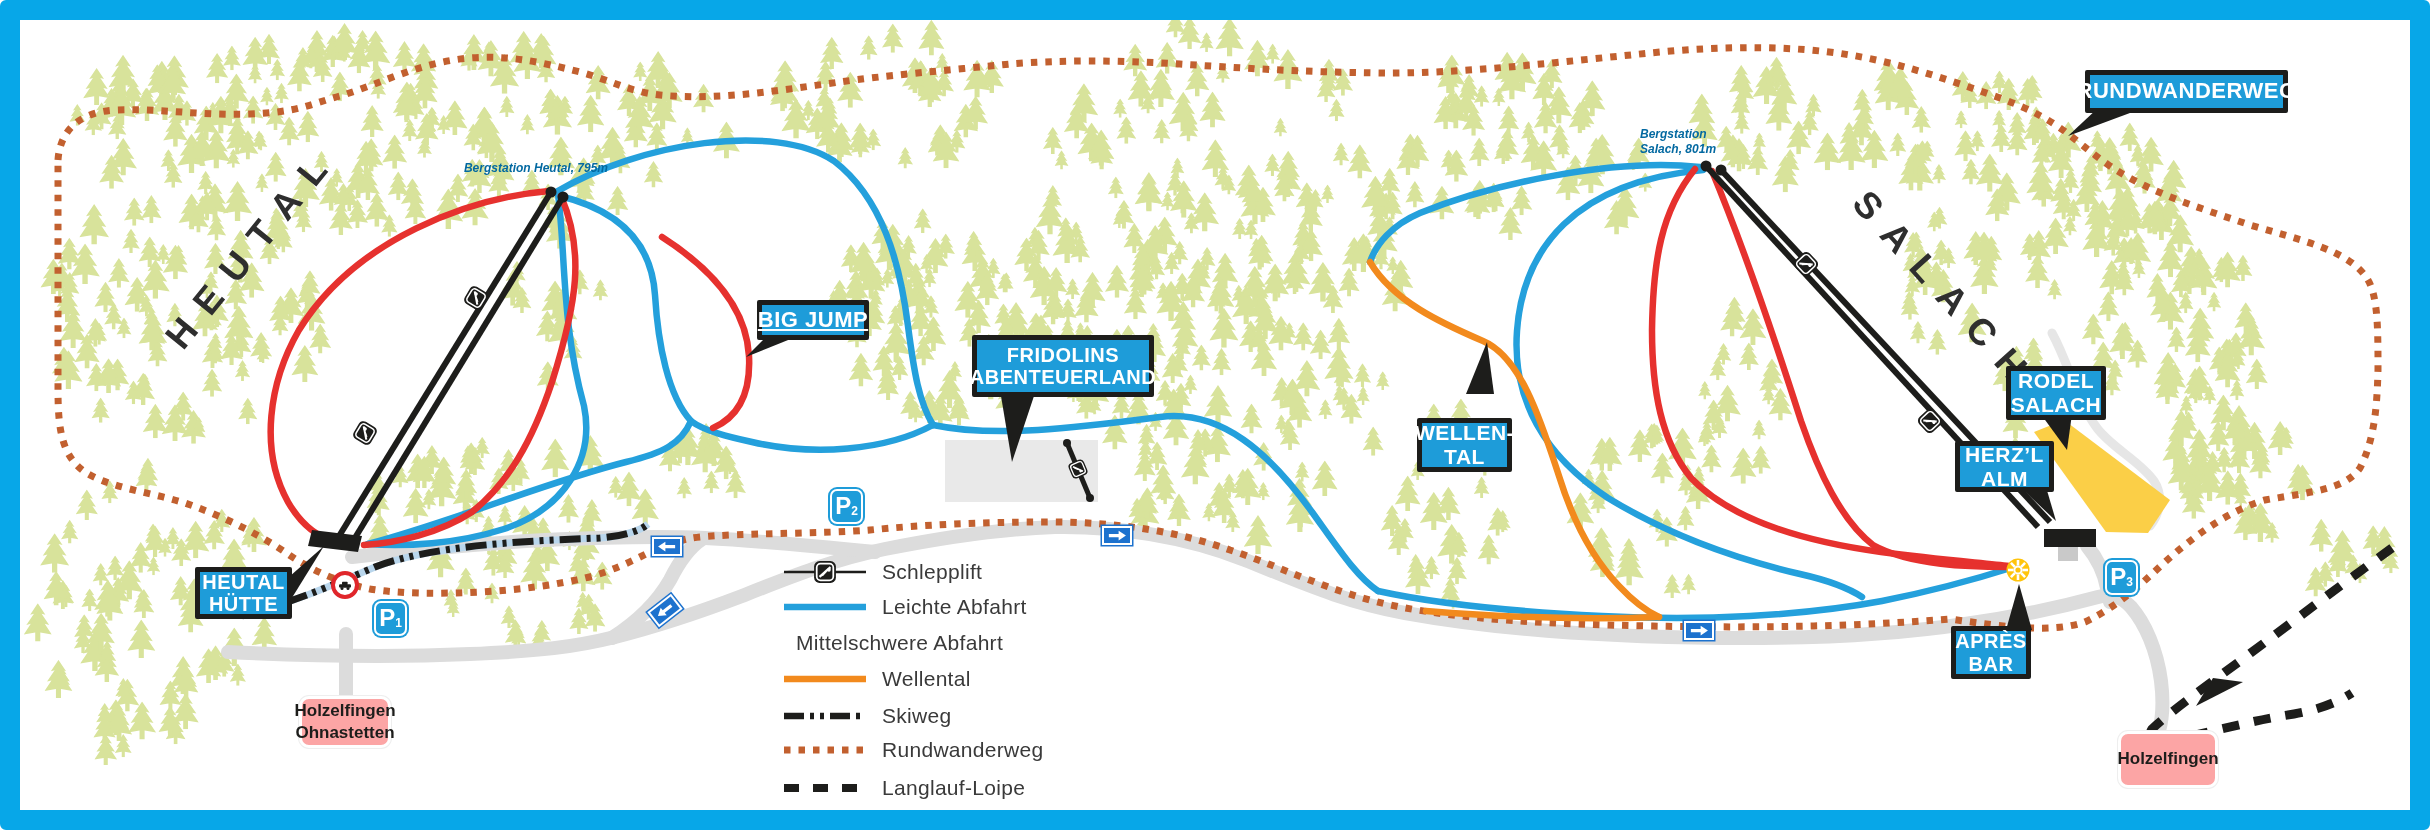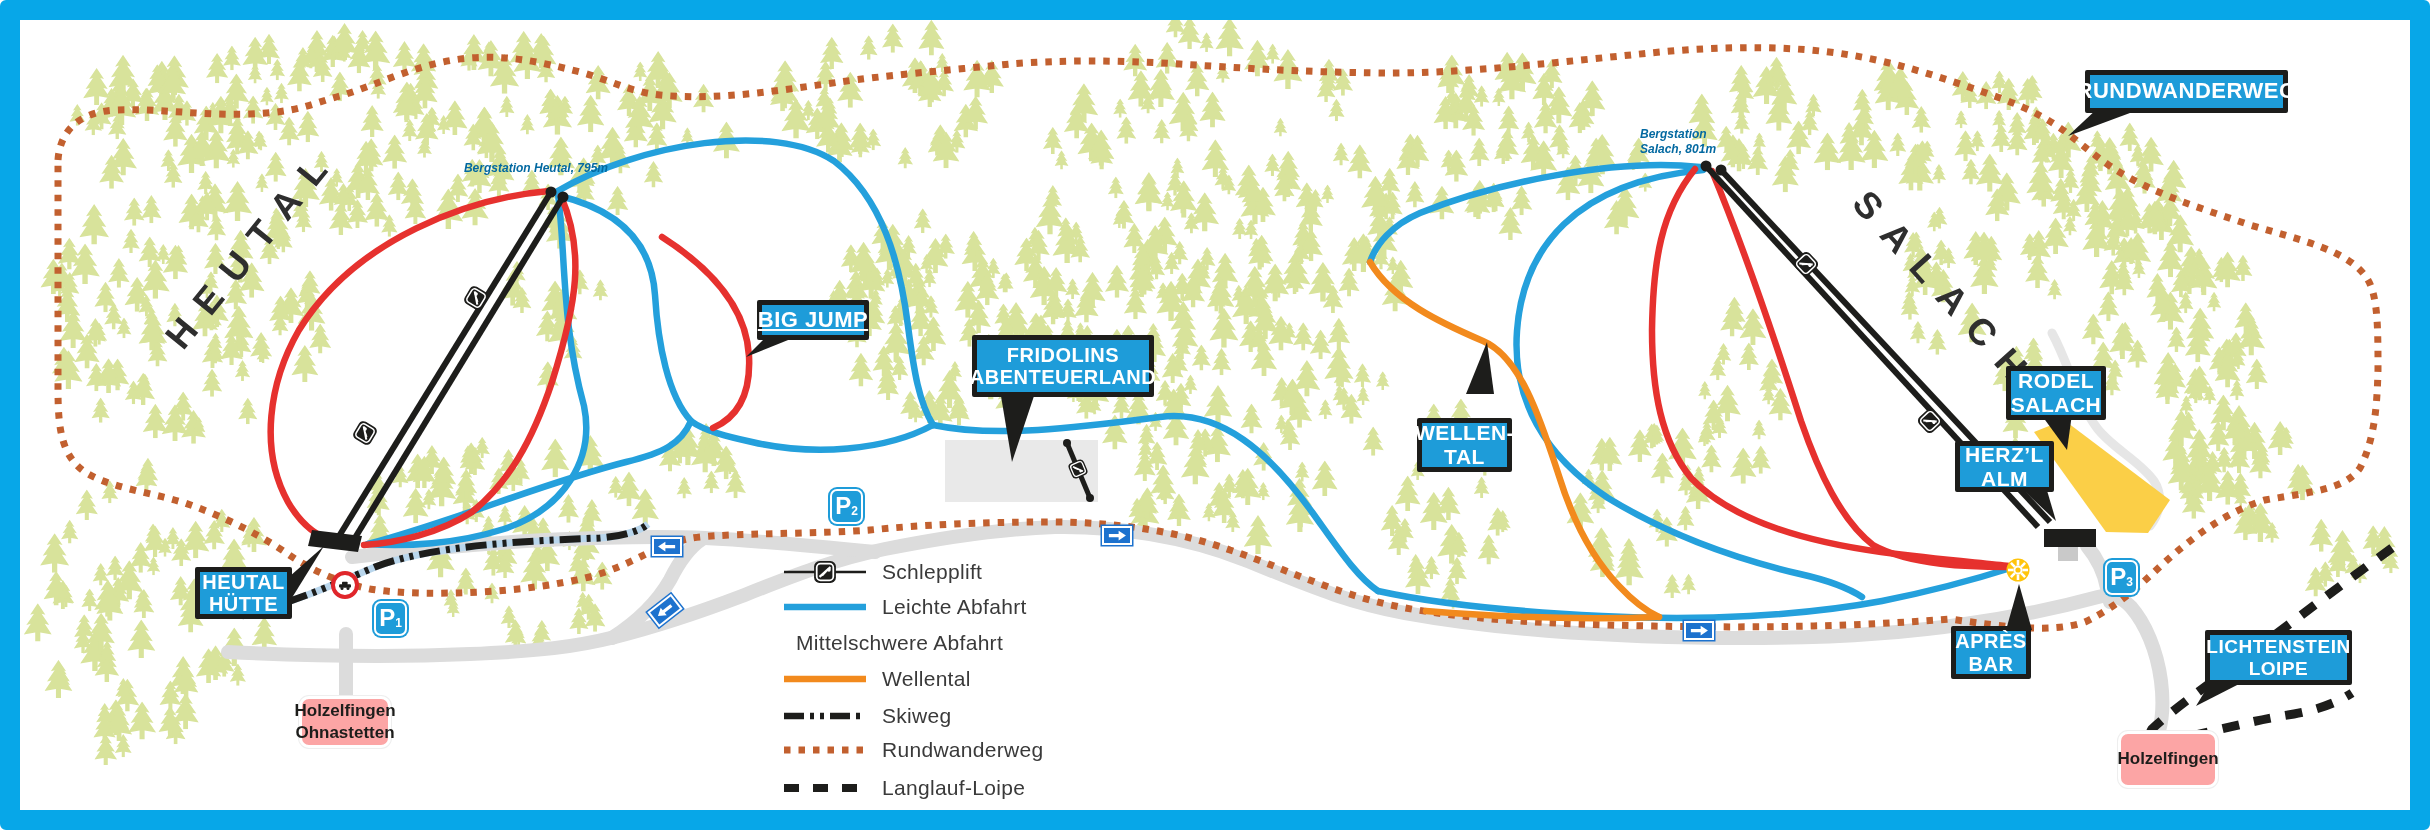--- a/index.html
+++ b/index.html
@@ -1361,24 +1361,20 @@
     <span>ALM</span>
   </div>
   <div class="callout" style="left:195px;top:567px;width:97px;height:52px;font-size:20px;">
     <span>HEUTAL</span>
     <span>HÜTTE</span>
   </div>
   <div class="callout" style="left:1951px;top:626px;width:80px;height:53px;font-size:20px;">
     <span>APRÈS</span>
     <span>BAR</span>
   </div>
-  <div class="callout" style="left:2205px;top:630px;width:147px;height:55px;font-size:19px;">
-    <span>LICHTENSTEIN</span>
-    <span>LOIPE</span>
-  </div>
   <div class="callout" style="left:2085px;top:70px;width:203px;height:43px;font-size:22px;">
     <span>RUNDWANDERWEG</span>
   </div>
 
   <div class="townsign" style="left:299px;top:696px;width:92px;height:52px;">
     <span>Holzelfingen</span>
     <span>Ohnastetten</span>
   </div>
   <div class="townsign" style="left:2118px;top:731px;width:100px;height:57px;">
     <span>Holzelfingen</span>

